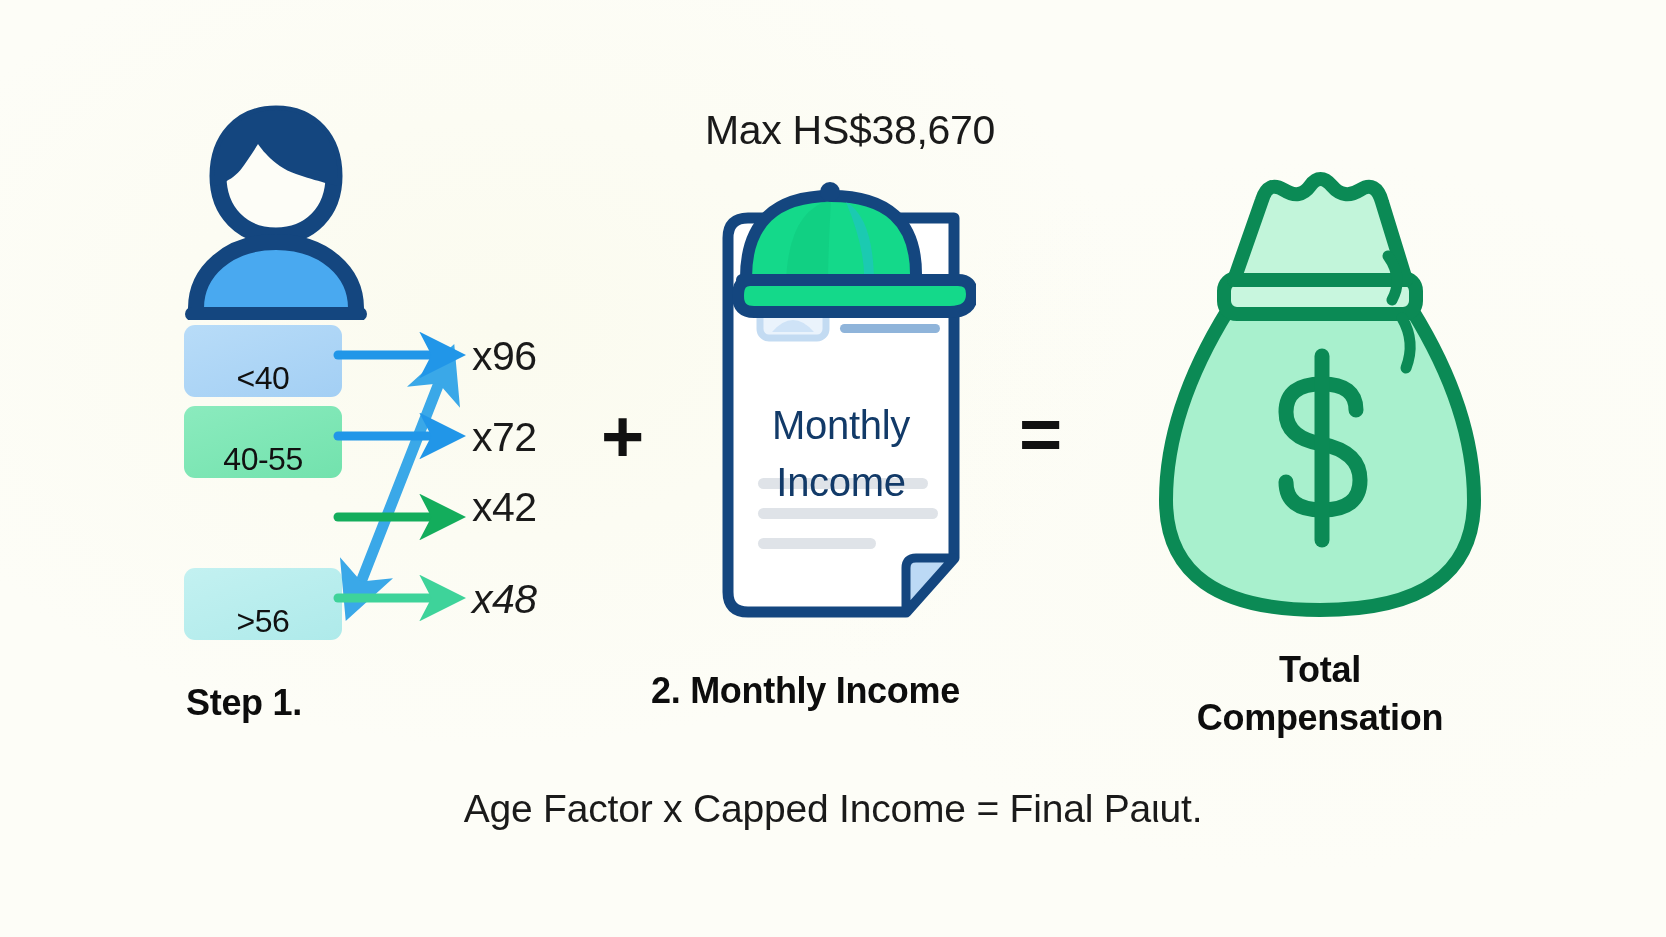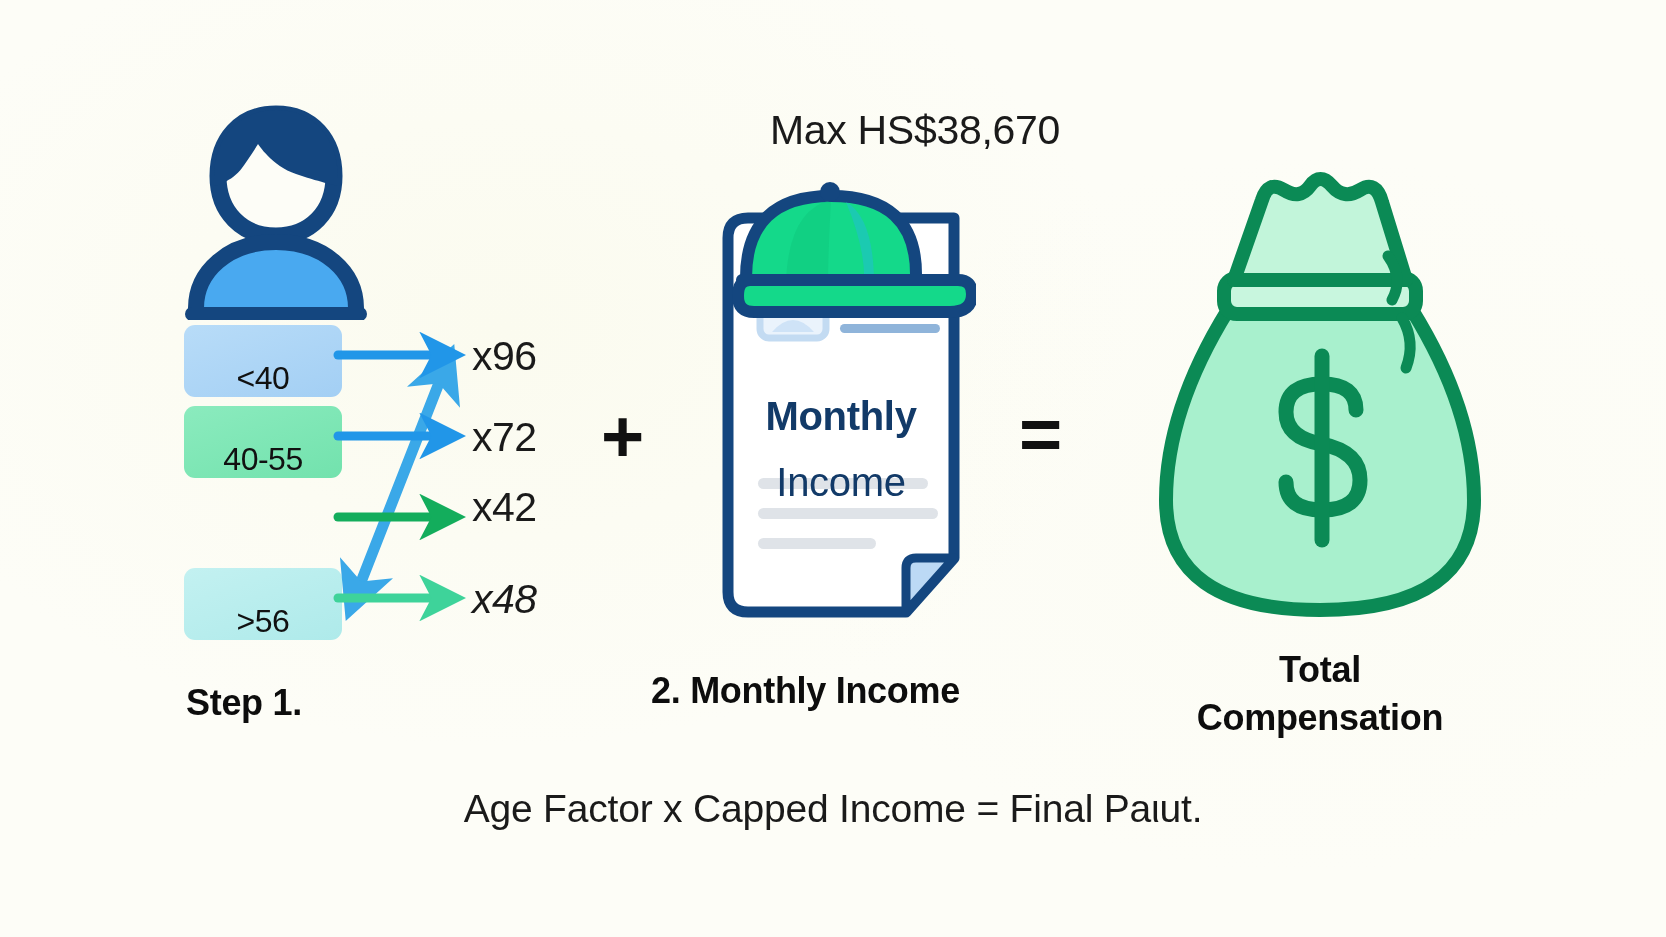--- a/index.html
+++ b/index.html
@@ -66,35 +66,35 @@
   }
   #plus-operator { left:601px; top:400px; }
   #equals-operator { left:1019px; top:398px; }
 
   
   #income-doc { left:706px; top:160px; width:270px; height:480px; }
   #max-cap-label {
     position:absolute;
     left:640px; top:107px;
     width:420px;
-    text-align:right;
+    text-align:center;
     font-size:41px;
     color:#1a1a1a;
     letter-spacing:-0.3px;
   }
   .doc-title-line {
     position:absolute;
     left:706px;
     width:270px;
     text-align:center;
     font-size:40px;
     color:#123a68;
     letter-spacing:-0.3px;
   }
-  #doc-title-1 { top:394px;font-weight:bold; }
+  #doc-title-1 { top:403px; }
   #doc-title-2 { top:460px; }
 
   
   #money-bag-icon { left:1150px; top:160px; width:340px; height:480px; }
 
   
   .step-caption {
     position:absolute;
     font-size:36px;
     font-weight:bold;

